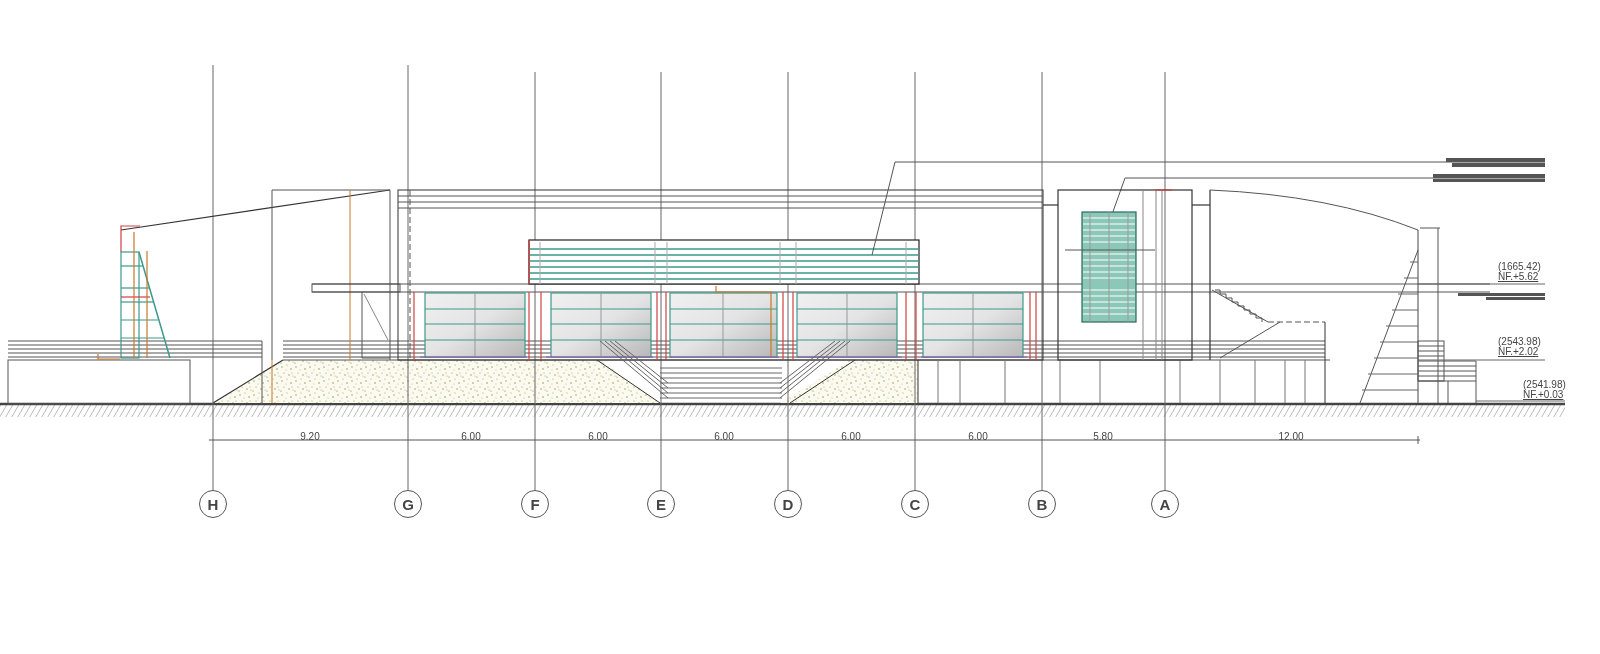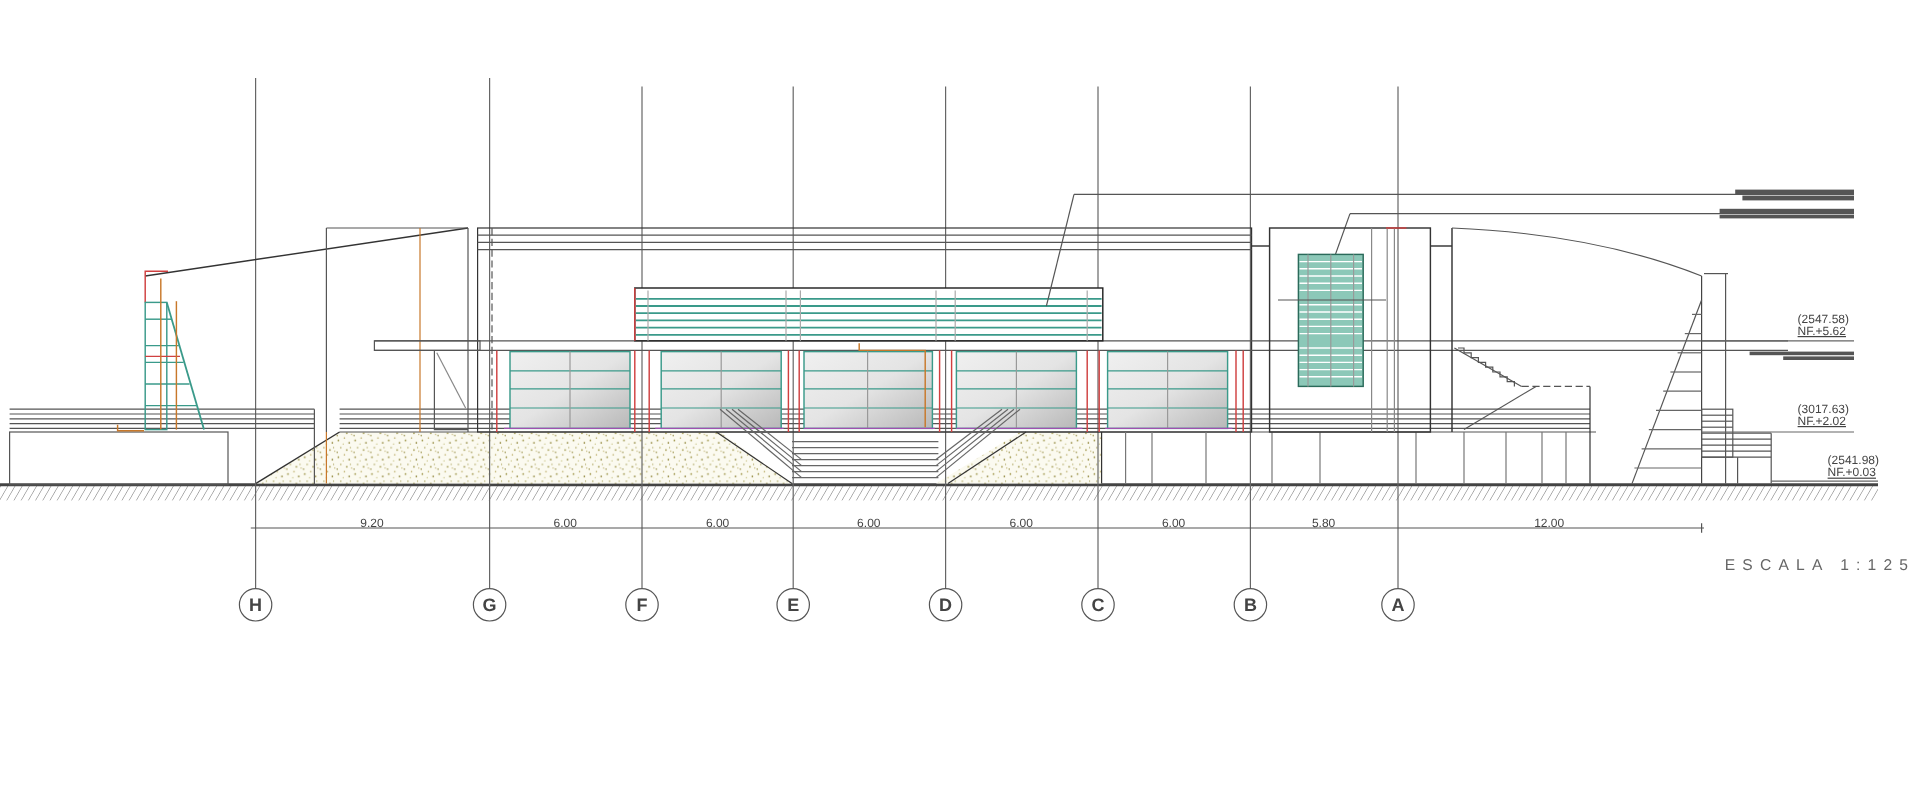--- a/index.html
+++ b/index.html
@@ -339,27 +339,26 @@
   <div class="axis-bubble" style="left:408px;top:490px">G</div>
   <div class="axis-bubble" style="left:535px;top:490px">F</div>
   <div class="axis-bubble" style="left:661px;top:490px">E</div>
   <div class="axis-bubble" style="left:788px;top:490px">D</div>
   <div class="axis-bubble" style="left:915px;top:490px">C</div>
   <div class="axis-bubble" style="left:1042px;top:490px">B</div>
   <div class="axis-bubble" style="left:1165px;top:490px">A</div>
 </div>
 
 <div class="level-tag" style="left:1498px;top:262px">
-  <div>(2547.58)</div>
+  <div>(1665.42)</div>
   <div class="nf">NF.+5.62</div>
 </div>
 <div class="level-tag" style="left:1498px;top:337px">
-  <div>(3017.63)</div>
+  <div>(2543.98)</div>
   <div class="nf">NF.+2.02</div>
 </div>
 <div class="level-tag" style="left:1523px;top:380px">
   <div>(2541.98)</div>
   <div class="nf">NF.+0.03</div>
 </div>
 
 <div class="title-block">
-  <div class="title-sub">ESCALA 1:125</div>
 </div>
 
 </body></html>

